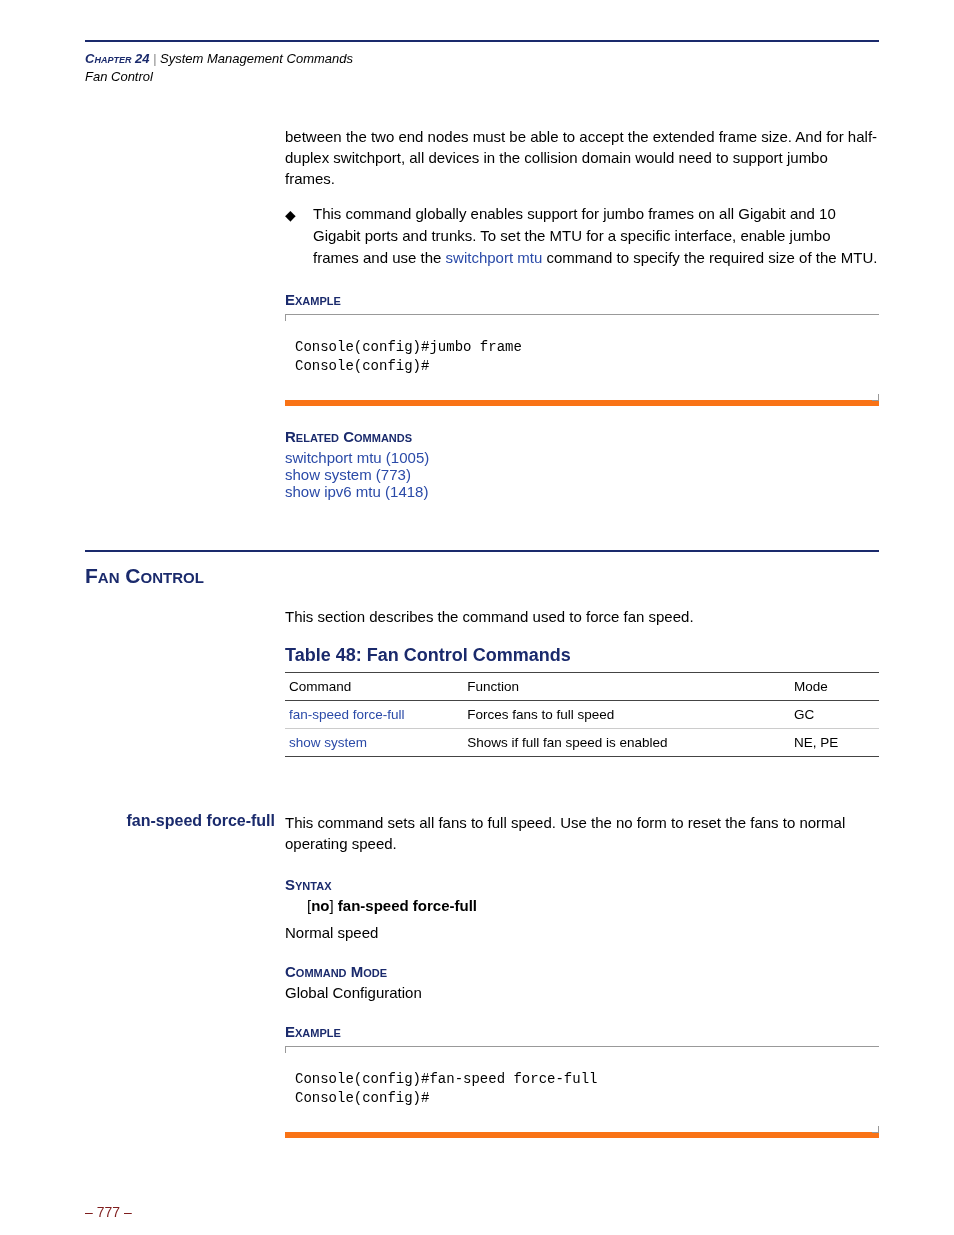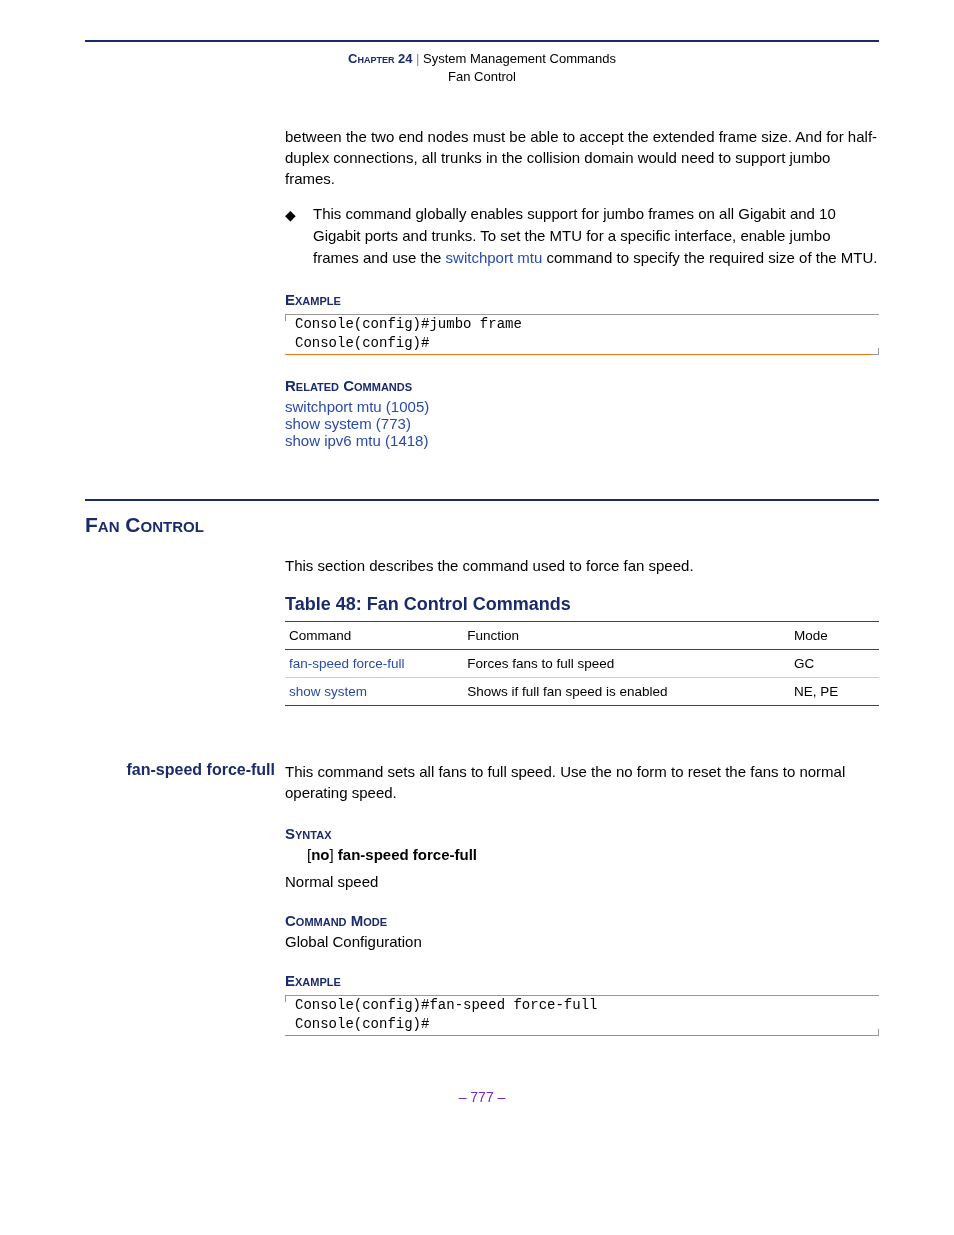--- a/index.html
+++ b/index.html
@@ -13,24 +13,25 @@
     width: 954px;
     margin: 0 auto;
     box-sizing: border-box;
     padding: 0 75px 50px 85px;
   }
   .top-rule {
     border-top: 2px solid #1a2a6c;
     margin-top: 40px;
   }
   .header {
-    text-align: center;
+    text-align: left;
     font-size: 13px;
     margin-top: 8px;
     line-height: 1.4;
+    font-style: italic;
   }
   .header .chapter {
     font-weight: bold;
     color: #1a2a6c;
     font-variant: small-caps;
   }
   .header .sep { color: #888; }
   .content {
     margin-top: 40px;
   }
@@ -61,24 +62,24 @@
   .smallcaps-heading {
     font-variant: small-caps;
     font-weight: bold;
     color: #1a2a6c;
     font-size: 15px;
     margin-top: 22px;
     margin-bottom: 4px;
   }
   .code-block-wrap {
     border-top: 1px solid #999;
-    border-bottom: 1px solid #f97316;
+    border-bottom: 6px solid #f97316;
     margin: 6px 0 18px 0;
     position: relative;
-    padding: 0 10px;
+    padding: 23px 10px;
   }
   .code-block-wrap::before,
   .code-block-wrap::after {
     content: "";
     position: absolute;
     width: 6px;
     height: 6px;
     border-left: 1px solid #999;
   }
   .code-block-wrap::before { left: 0; top: -1px; border-top:1px solid #999;}
@@ -144,42 +145,41 @@
     box-sizing: border-box;
   }
   .cmd-body { flex: 1; }
   .syntax-line {
     margin-left: 22px;
     margin-top: 4px;
     margin-bottom: 10px;
   }
   .syntax-line b { font-weight: bold; }
   .footer {
-    text-align: center;
     font-size: 14px;
-    color: #6d28d9;
-    margin-top: 35px;
+    color: #7f1d1d;
+    margin-top: 48px;
   }
 </style>
 </head>
 <body>
 
 <div class="page">
   <div class="top-rule"></div>
   <div class="header">
     <div>
       <span class="chapter">Chapter 24</span><span class="sep">  |  </span><span>System Management Commands</span>
     </div>
     <div>Fan Control</div>
   </div>
 
   <div class="content">
 
     <div class="indented">
-      <p>between the two end nodes must be able to accept the extended frame size. And for half-duplex connections, all trunks in the collision domain would need to support jumbo frames.</p>
+      <p>between the two end nodes must be able to accept the extended frame size. And for half-duplex switchport, all devices in the collision domain would need to support jumbo frames.</p>
 
       <ul class="diamond">
         <li>
           <span>This command globally enables support for jumbo frames on all Gigabit and 10 Gigabit ports and trunks. To set the MTU for a specific interface, enable jumbo frames and use the </span><span class="link">switchport mtu</span><span> command to specify the required size of the MTU.</span>
         </li>
       </ul>
 
       <div class="smallcaps-heading">Example</div>
       <div class="code-block-wrap">
         <pre class="code">Console(config)#jumbo frame

